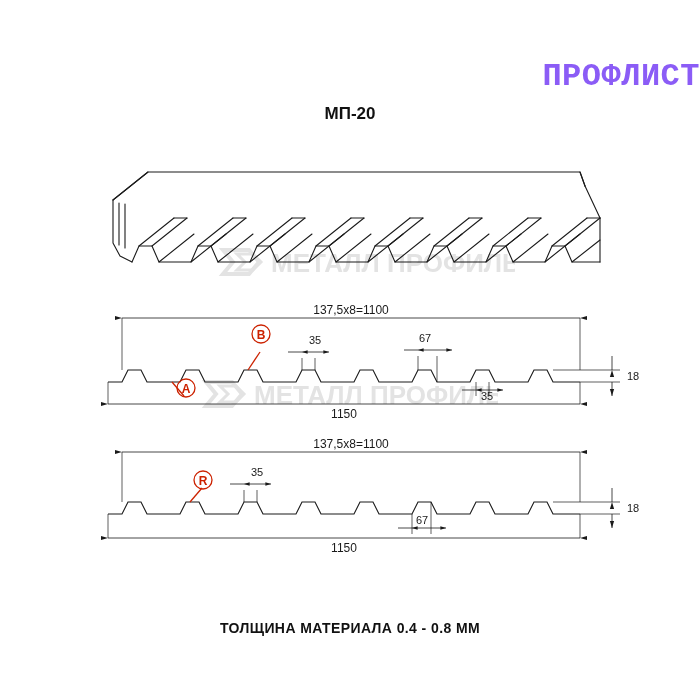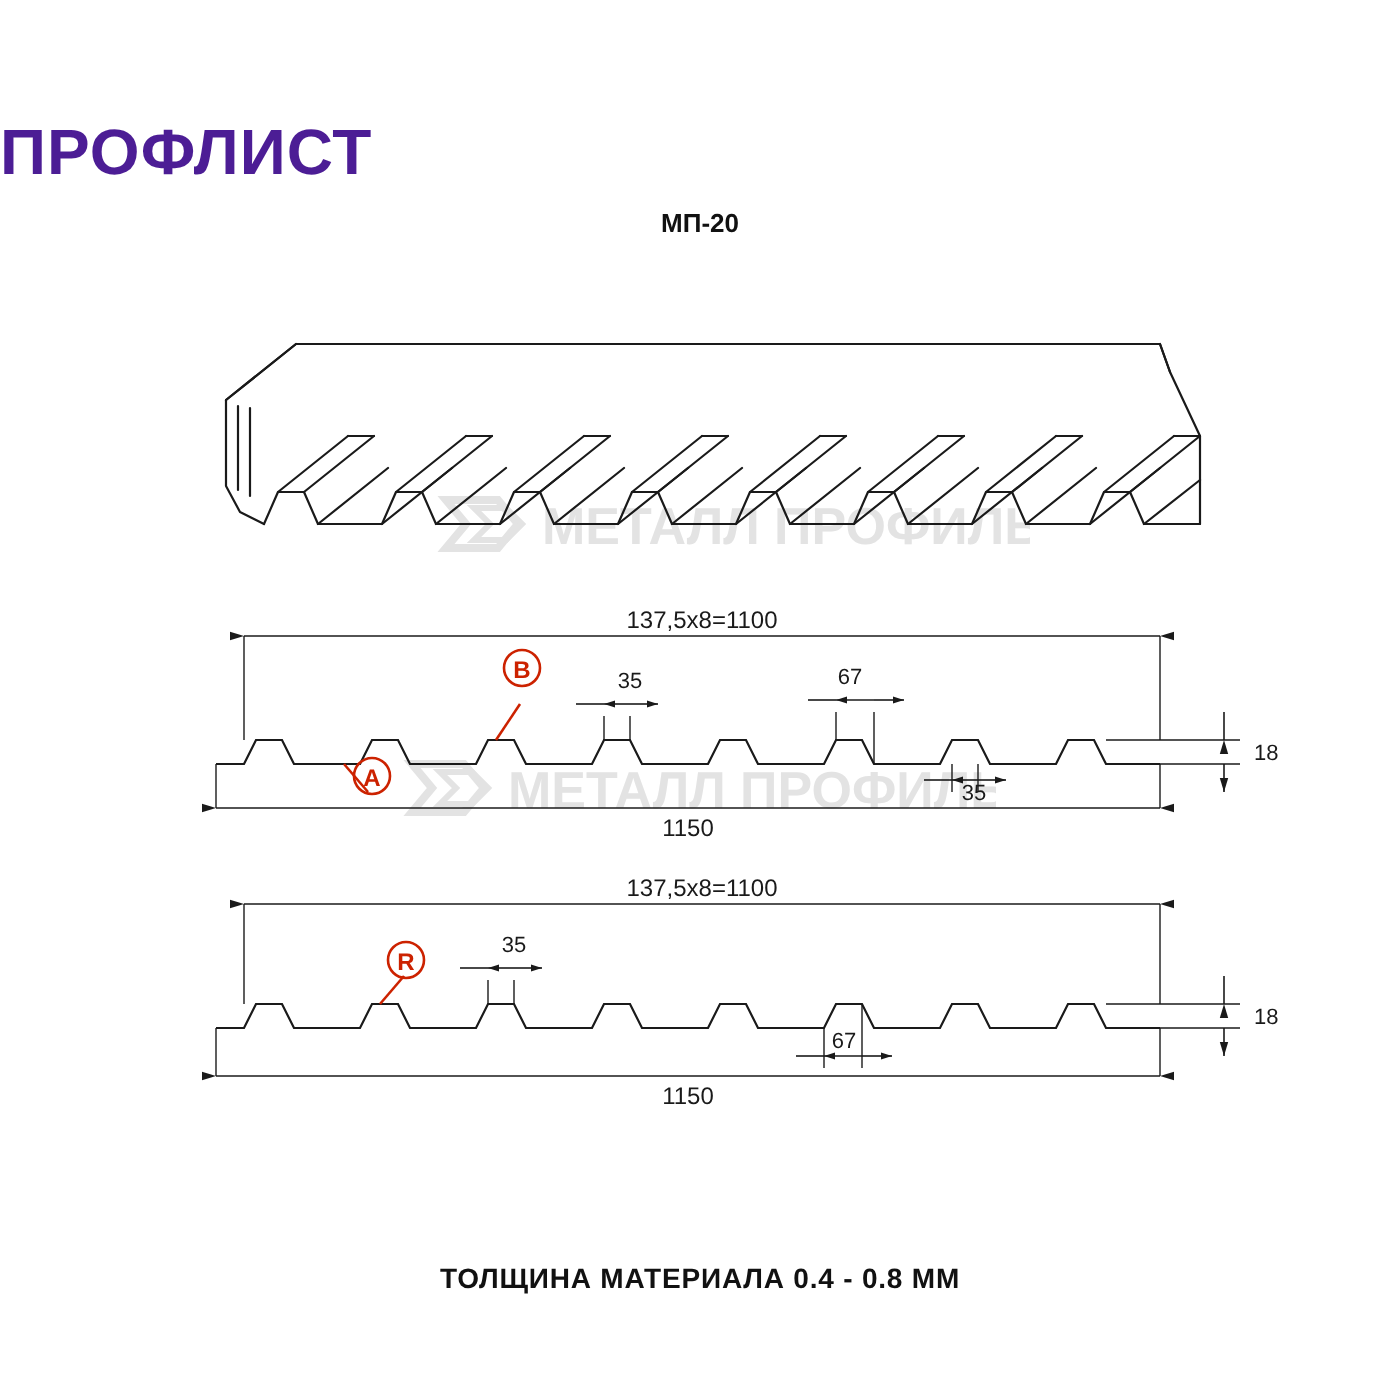--- a/index.html
+++ b/index.html
@@ -18,47 +18,47 @@
   .page {
     position: relative;
     width: 700px;
     height: 700px;
   }
   .title {
     position: absolute;
     top: 58px;
     left: 0;
     width: 700px;
-    text-align: left;
+    text-align: right;
     font-size: 32px;
     font-weight: bold;
     letter-spacing: 0.5px;
-    color: #4c1d95;
+    color: #8b5cf6;
+    font-family: Liberation Mono, monospace;
   }
   .subtitle {
     position: absolute;
     top: 104px;
     left: 0;
     width: 700px;
     text-align: center;
-    font-size: 13px;
+    font-size: 17px;
     font-weight: bold;
     color: #111111;
   }
   .footer-note {
     position: absolute;
     top: 620px;
     left: 0;
     width: 700px;
     text-align: center;
     font-size: 14px;
     font-weight: bold;
     letter-spacing: 0.4px;
     color: #111111;
-    margin-top: 11px;
   }
   .drawing {
     position: absolute;
     top: 0;
     left: 0;
     width: 700px;
     height: 700px;
   }
   .wm {
     position: absolute;

